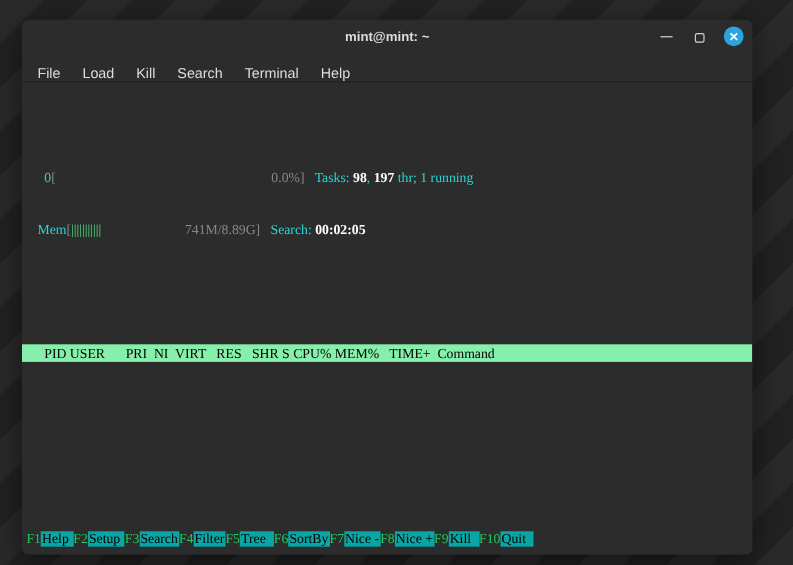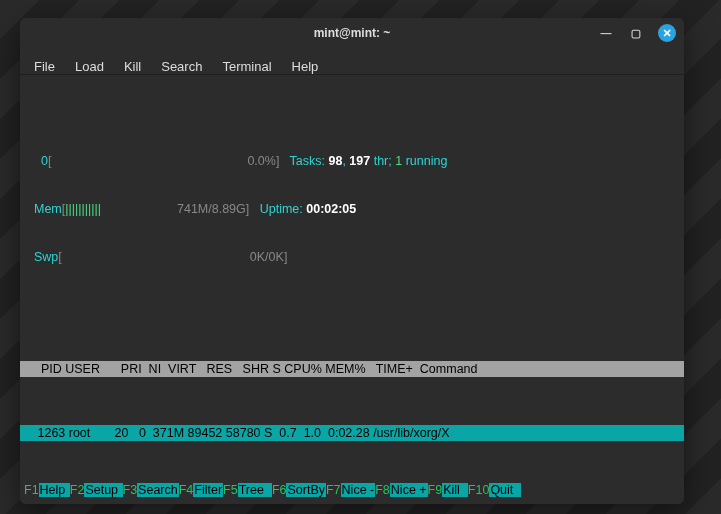--- a/index.html
+++ b/index.html
@@ -10,25 +10,25 @@
     box-shadow:0 8px 30px rgba(0,0,0,.5);display:flex;flex-direction:column;overflow:hidden}
   .titlebar{height:30px;background:#2c2c2c;display:flex;align-items:center;justify-content:center;
     position:relative;color:#ddd;font-size:12px;font-weight:600}
   .winctrl{position:absolute;right:8px;top:0;height:30px;display:flex;align-items:center;gap:14px}
   .winctrl span{display:inline-flex;align-items:center;justify-content:center;width:16px;height:16px;
     color:#ccc;font-size:11px}
   .winclose{background:#2aa4e0;border-radius:50%;color:#fff !important;width:18px !important;height:18px !important;font-size:11px}
   .menubar{height:26px;display:flex;align-items:flex-end;gap:20px;padding:0 14px;color:#ddd;font-size:13px;
     border-bottom:1px solid #1f1f1f}
   .menubar span{cursor:default}
-  .term{flex:1;background:#2c2c2c;font-family:Liberation Sans, sans-serif;font-size:12.5px;
+  .term{flex:1;background:#2c2c2c;font-family:Liberation Serif, serif;font-size:12.5px;
     line-height:16px;color:#d0d0d0;padding:8px 0 0 0;overflow:hidden;white-space:pre;position:relative}
   .row{padding:0 14px;height:16px}
   .cyan{color:#2dd4d4}.green{color:#4ade80}.grey{color:#888}.white{color:#eee}.brightwhite{color:#fff;font-weight:600}
-  .hdr{background:#a3a3a3;color:#000;height:16px;padding:0 14px}
+  .hdr{background:#86efac;color:#000;height:16px;padding:0 14px}
   .sel{background:#0aa6a6;color:#000;padding:0 14px;height:16px}
   .fbar{position:absolute;bottom:6px;left:0;right:0;padding:0 4px;height:16px;color:#eee}
   .fkey{color:#22c55e}
   .flbl{background:#0aa6a6;color:#000;padding:0 1px}
 </style>
 </head>
 <body>
 
 <div class="desk">
  <div class="win">
@@ -45,25 +45,23 @@
     <span>Load</span>
     <span>Kill</span>
     <span>Search</span>
     <span>Terminal</span>
     <span>Help</span>
   </div>
 
   <div class="term">
    <div style="height:6px"></div>
    <div class="row"><span class="cyan">  0</span><span class="grey">[</span><span class="green"></span><span style="display:inline-block;width:196px"></span><span class="grey">0.0%</span><span class="grey">]</span>   <span class="cyan">Tasks:</span> <span class="brightwhite">98</span><span class="cyan">, </span><span class="brightwhite">197</span><span class="cyan"> thr; </span><span class="green">1</span><span class="cyan"> running</span></div>
-   <div class="row"><span class="cyan">Mem</span><span class="grey">[</span><span class="green">|||||||||||</span><span style="display:inline-block;width:76px"></span><span class="grey">741M/8.89G</span><span class="grey">]</span>   <span class="cyan">Uptime: </span><span class="brightwhite">00:02:05</span></div>
-   <div class="row"><span class="cyan">Swp</span><span class="grey">[</span><span style="display:inline-block;width:188px"></span><span class="grey">0K/0K</span><span class="grey">]</span></div>
+   <div class="row"><span class="cyan">Mem</span><span class="grey">[</span><span class="green">|||||||||||</span><span style="display:inline-block;width:76px"></span><span class="grey">741M/8.89G</span><span class="grey">]</span>   <span class="cyan">Search: </span><span class="brightwhite">00:02:05</span></div>
    <div style="height:16px"></div>
 
    <div class="hdr">  PID USER      PRI  NI  VIRT   RES   SHR S CPU% MEM%   TIME+  Command</div>
 
-   <div class="sel" id="selrow"> 1263 root       20   0  371M 89452 58780 S  0.7  1.0  0:02.28 /usr/lib/xorg/X</div>
    
 
    <div class="fbar" id="fbar"><span class="fkey">F1</span><span class="flbl">Help </span><span class="fkey">F2</span><span class="flbl">Setup </span><span class="fkey">F3</span><span class="flbl">Search</span><span class="fkey">F4</span><span class="flbl">Filter</span><span class="fkey">F5</span><span class="flbl">Tree  </span><span class="fkey">F6</span><span class="flbl">SortBy</span><span class="fkey">F7</span><span class="flbl">Nice -</span><span class="fkey">F8</span><span class="flbl">Nice +</span><span class="fkey">F9</span><span class="flbl">Kill  </span><span class="fkey">F10</span><span class="flbl">Quit  </span></div>
   </div>
  </div>
 </div>
 
 </body></html>

